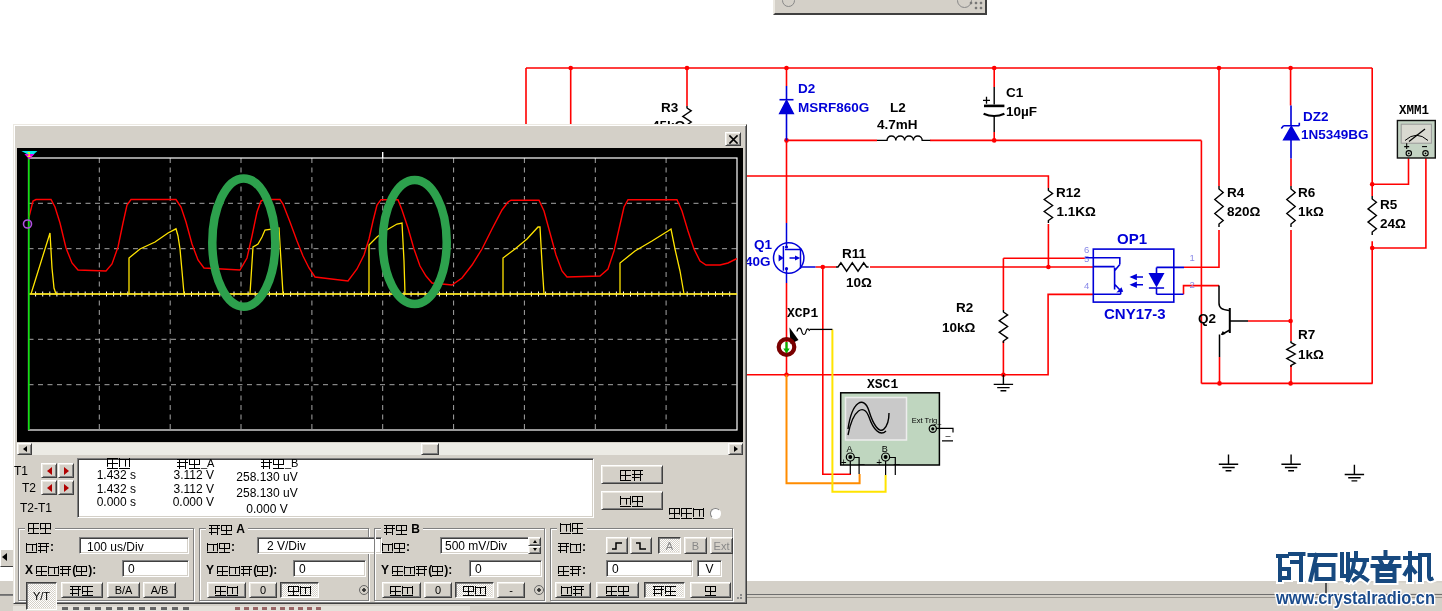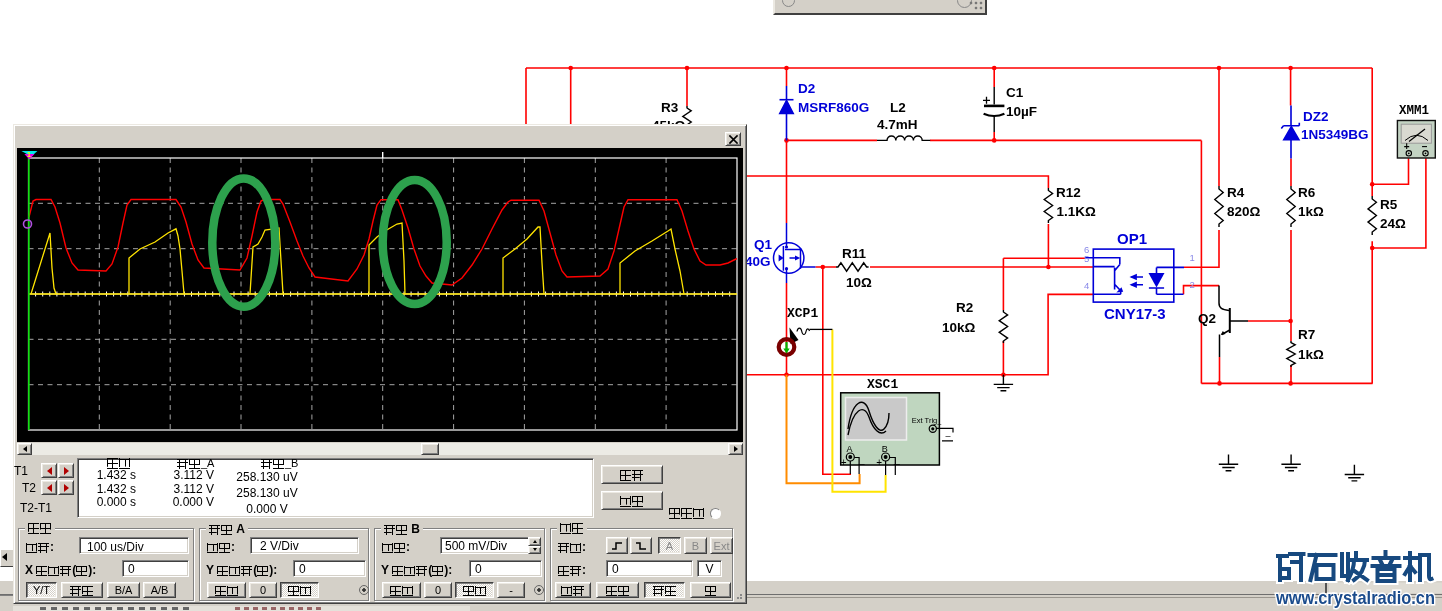--- a/index.html
+++ b/index.html
@@ -384,21 +384,21 @@
  <div class="abs cjk" style="left:11px;top:438px;font-size:12px">
       <span style="font-weight:bold">X&nbsp;</span>
       <i class="k ka"></i>
       <i class="k kb"></i>
       <i class="k kc"></i>
       <b>(</b>
       <i class="k kd"></i>
       <b>):</b>
     </div>
  <div class="abs fld" style="left:108px;top:435px;width:67px;height:17px;padding:1px 0 0 5px">0</div>
- <div class="btn abs on" style="left:12px;top:457px;width:31px;height:16px;font-size:11px">Y/T</div>
+ <div class="btn abs on" style="left:12px;top:457px;width:31px;height:28px;font-size:11px">Y/T</div>
  <div class="btn abs" style="left:47px;top:457px;width:42px;height:16px">
       <span class="cjk">
         <i class="k kc"></i>
         <i class="k ka"></i>
       </span>
     </div>
  <div class="btn abs" style="left:93px;top:457px;width:33px;height:16px;font-size:11px">B/A</div>
  <div class="btn abs" style="left:129px;top:457px;width:33px;height:16px;font-size:11px">A/B</div>
 
  <div class="abs grp" style="left:185px;top:403px;width:170px;height:73px">
@@ -406,21 +406,21 @@
         <i class="k kc"></i>
         <i class="k kd"></i>
         <span style="font-weight:bold">&nbsp;A</span>
       </span>
  </div>
  <div class="abs cjk" style="left:193px;top:415px;font-size:12px">
       <i class="k kb"></i>
       <i class="k kd"></i>
       <b>:</b>
     </div>
- <div class="abs fld" style="left:236px;top:412px;width:109px;height:17px;padding:1px 0 0 9px">2  V/Div</div>
+ <div class="abs fld" style="left:243px;top:412px;width:125px;height:17px;padding:1px 0 0 9px">2  V/Div</div>
  <div class="abs cjk" style="left:192px;top:438px;font-size:12px">
       <span style="font-weight:bold">Y&nbsp;</span>
       <i class="k ka"></i>
       <i class="k kb"></i>
       <i class="k kc"></i>
       <b>(</b>
       <i class="k kd"></i>
       <b>):</b>
     </div>
  <div class="abs fld" style="left:279px;top:435px;width:73px;height:17px;padding:1px 0 0 5px">0</div>

